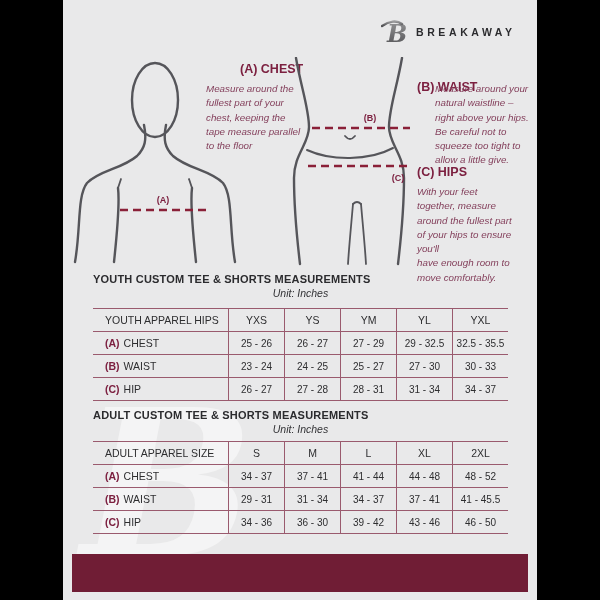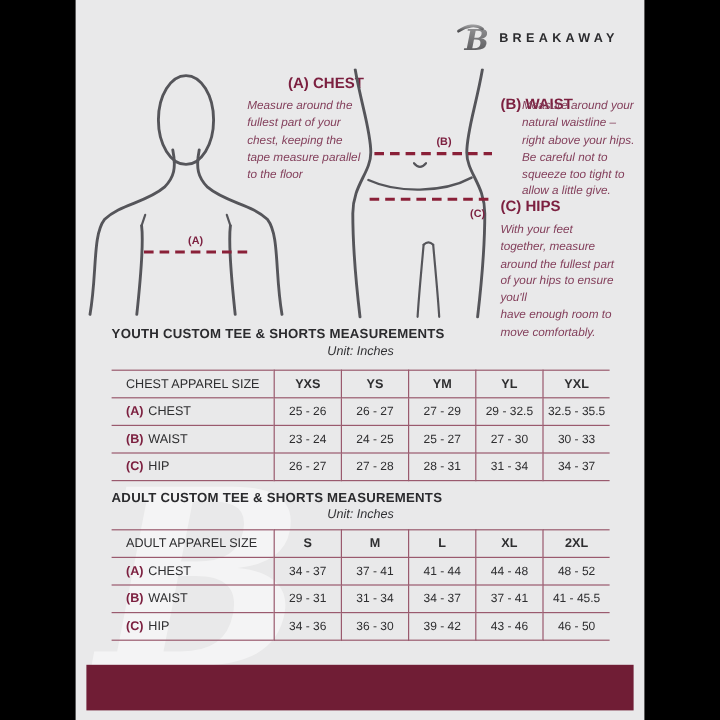--- a/index.html
+++ b/index.html
@@ -20,21 +20,21 @@
 
   .fig{position:absolute;z-index:2;}
 
   
   .tbl-title{position:absolute;left:30px;width:415px;font-weight:bold;font-size:11px;color:#2b2b2e;letter-spacing:.2px;z-index:2;}
   .tbl-unit{position:absolute;left:30px;width:415px;text-align:center;font-style:italic;font-size:10.5px;color:#323235;z-index:2;}
   .size-table{position:absolute;left:30px;display:grid;grid-template-columns:135px 56px 56px 56px 56px 56px;z-index:2;}
   .st-cell{height:22px;border-bottom:1px solid #9a5a6e;display:flex;align-items:center;justify-content:center;font-size:10px;color:#2e2e30;}
   .st-cell.top{border-top:1px solid #9a5a6e;}
   .st-cell.vline{border-left:1px solid #9a5a6e;}
-  .st-cell.colhead{font-weight:bold;font-size:10.5px;}
+  .st-cell.colhead{font-weight:normal;font-size:10.5px;}
   .st-cell.rowlabel{justify-content:flex-start;padding-left:12px;font-size:10.5px;}
   .pfx{font-weight:bold;color:#7c2040;margin-right:4px;}
 
   
   .footer-bar{position:absolute;left:9px;top:554px;width:456px;height:38px;background:#701d35;z-index:3;}
   .watermark{position:absolute;left:18px;top:382px;font-family:"DejaVu Serif",serif;font-style:italic;font-weight:bold;font-size:205px;line-height:1;color:rgba(255,255,255,.5);z-index:1;}
 </style>
 </head>
 <body>
 
@@ -107,21 +107,21 @@
       </g>
       <path d="M29,71 L127,71" stroke="#8a2038" stroke-width="2.6" stroke-dasharray="8 5" fill="none"></path>
       <text x="87" y="64" text-anchor="middle" font-family="Liberation Sans, sans-serif" font-size="9" font-weight="bold" fill="#7c2040">(B)</text>
       <path d="M25,109 L128,109" stroke="#8a2038" stroke-width="2.6" stroke-dasharray="8 5" fill="none"></path>
       <text x="115" y="124" text-anchor="middle" font-family="Liberation Sans, sans-serif" font-size="9" font-weight="bold" fill="#7c2040">(C)</text>
     </svg>
 
     <div class="tbl-title" style="top:273px;">YOUTH CUSTOM TEE &amp; SHORTS MEASUREMENTS</div>
     <div class="tbl-unit" style="top:287px;">Unit: Inches</div>
     <div class="size-table" style="top:308px;">
-      <div class="st-cell top rowlabel">CHEST APPAREL SIZE</div>
+      <div class="st-cell top rowlabel">YOUTH APPAREL HIPS</div>
       <div class="st-cell top vline colhead">YXS</div>
       <div class="st-cell top vline colhead">YS</div>
       <div class="st-cell top vline colhead">YM</div>
       <div class="st-cell top vline colhead">YL</div>
       <div class="st-cell top vline colhead">YXL</div>
 
       <div class="st-cell rowlabel">
           <span class="pfx">(A)</span>
           <span>CHEST</span>
         </div>

